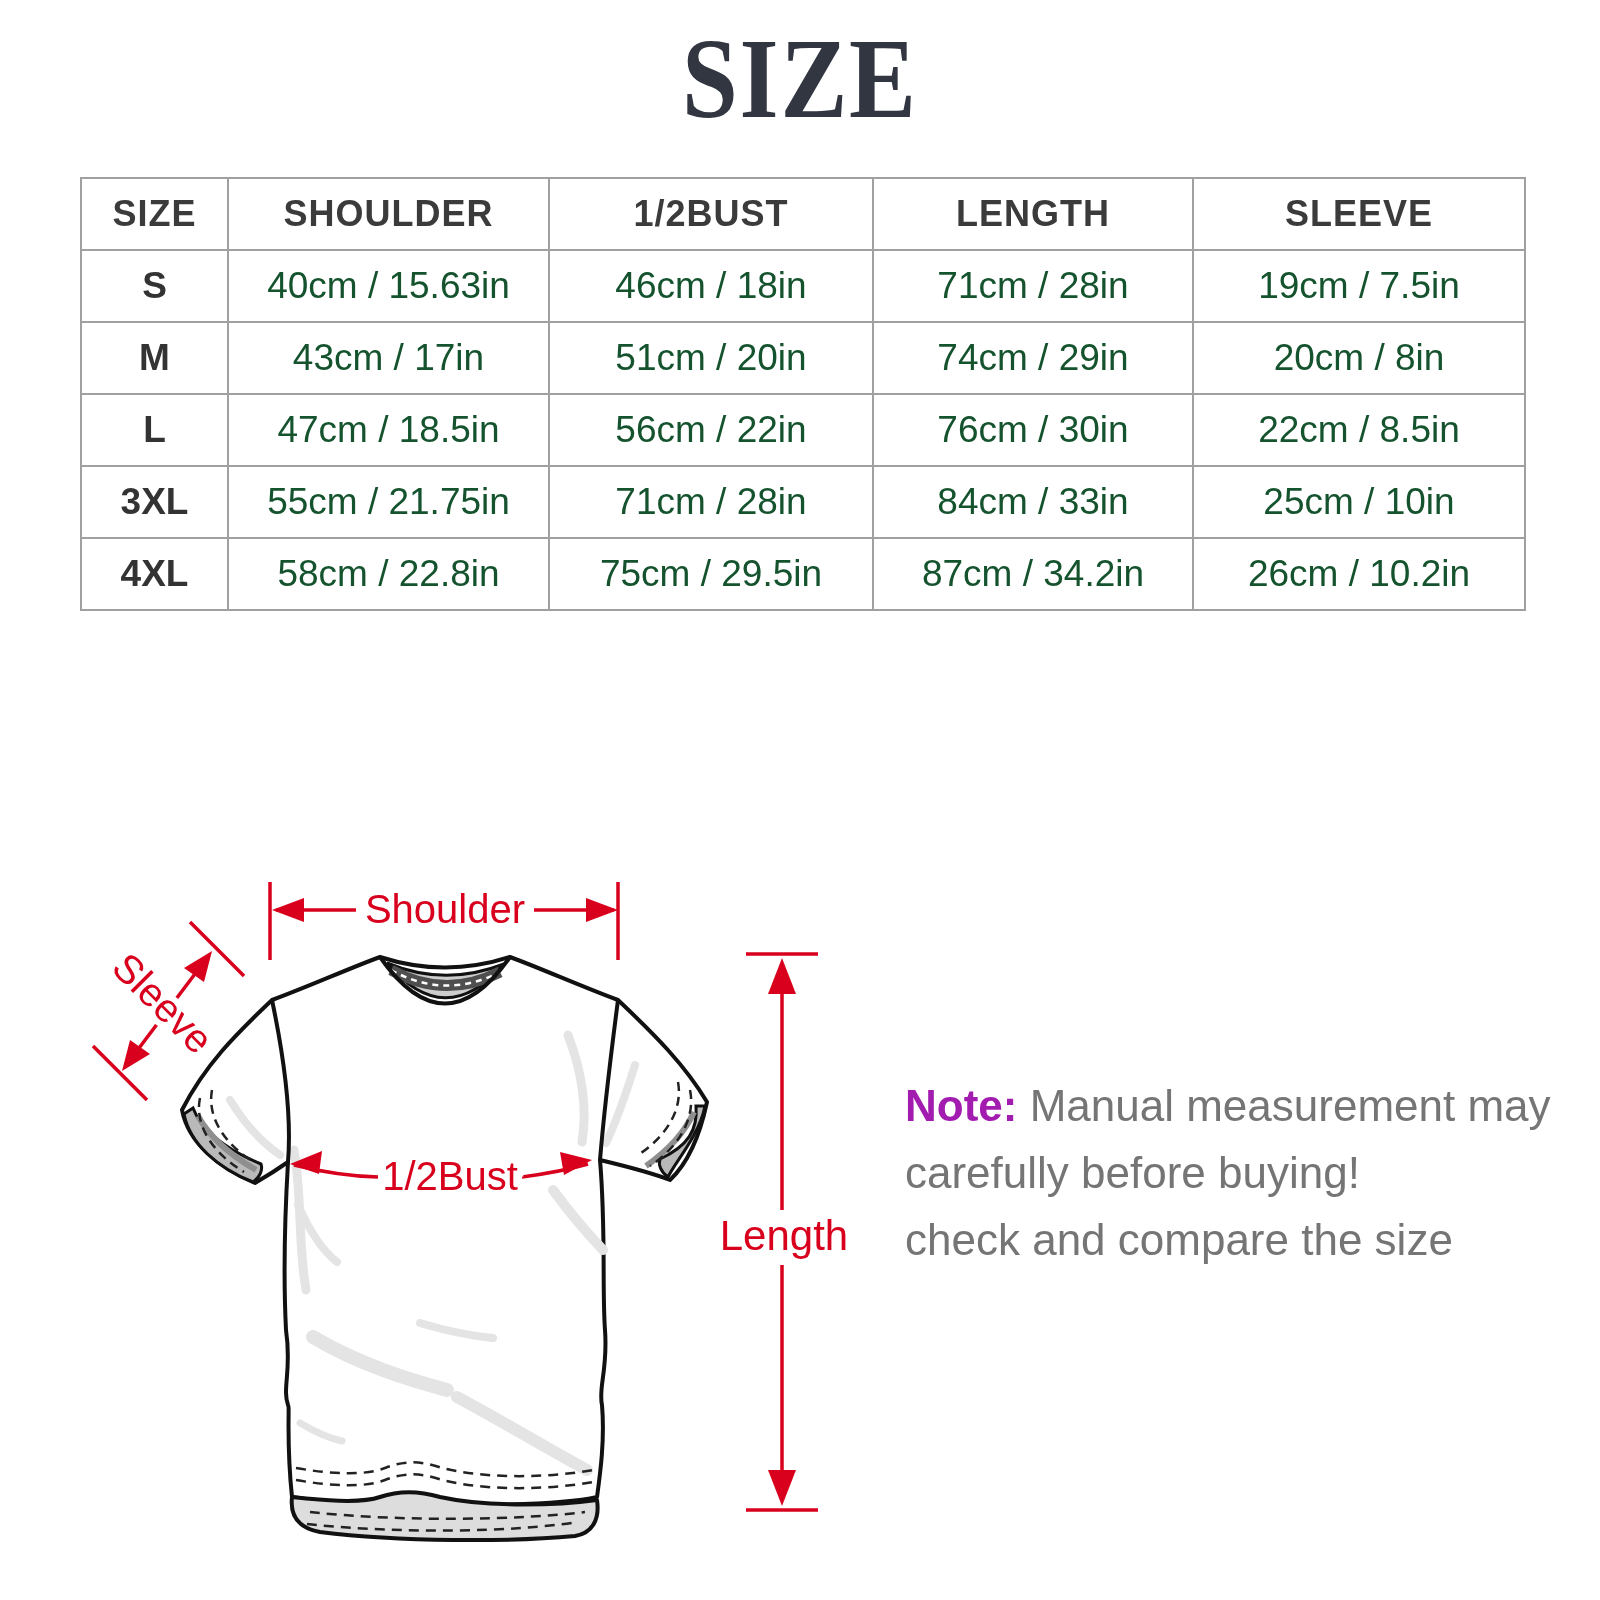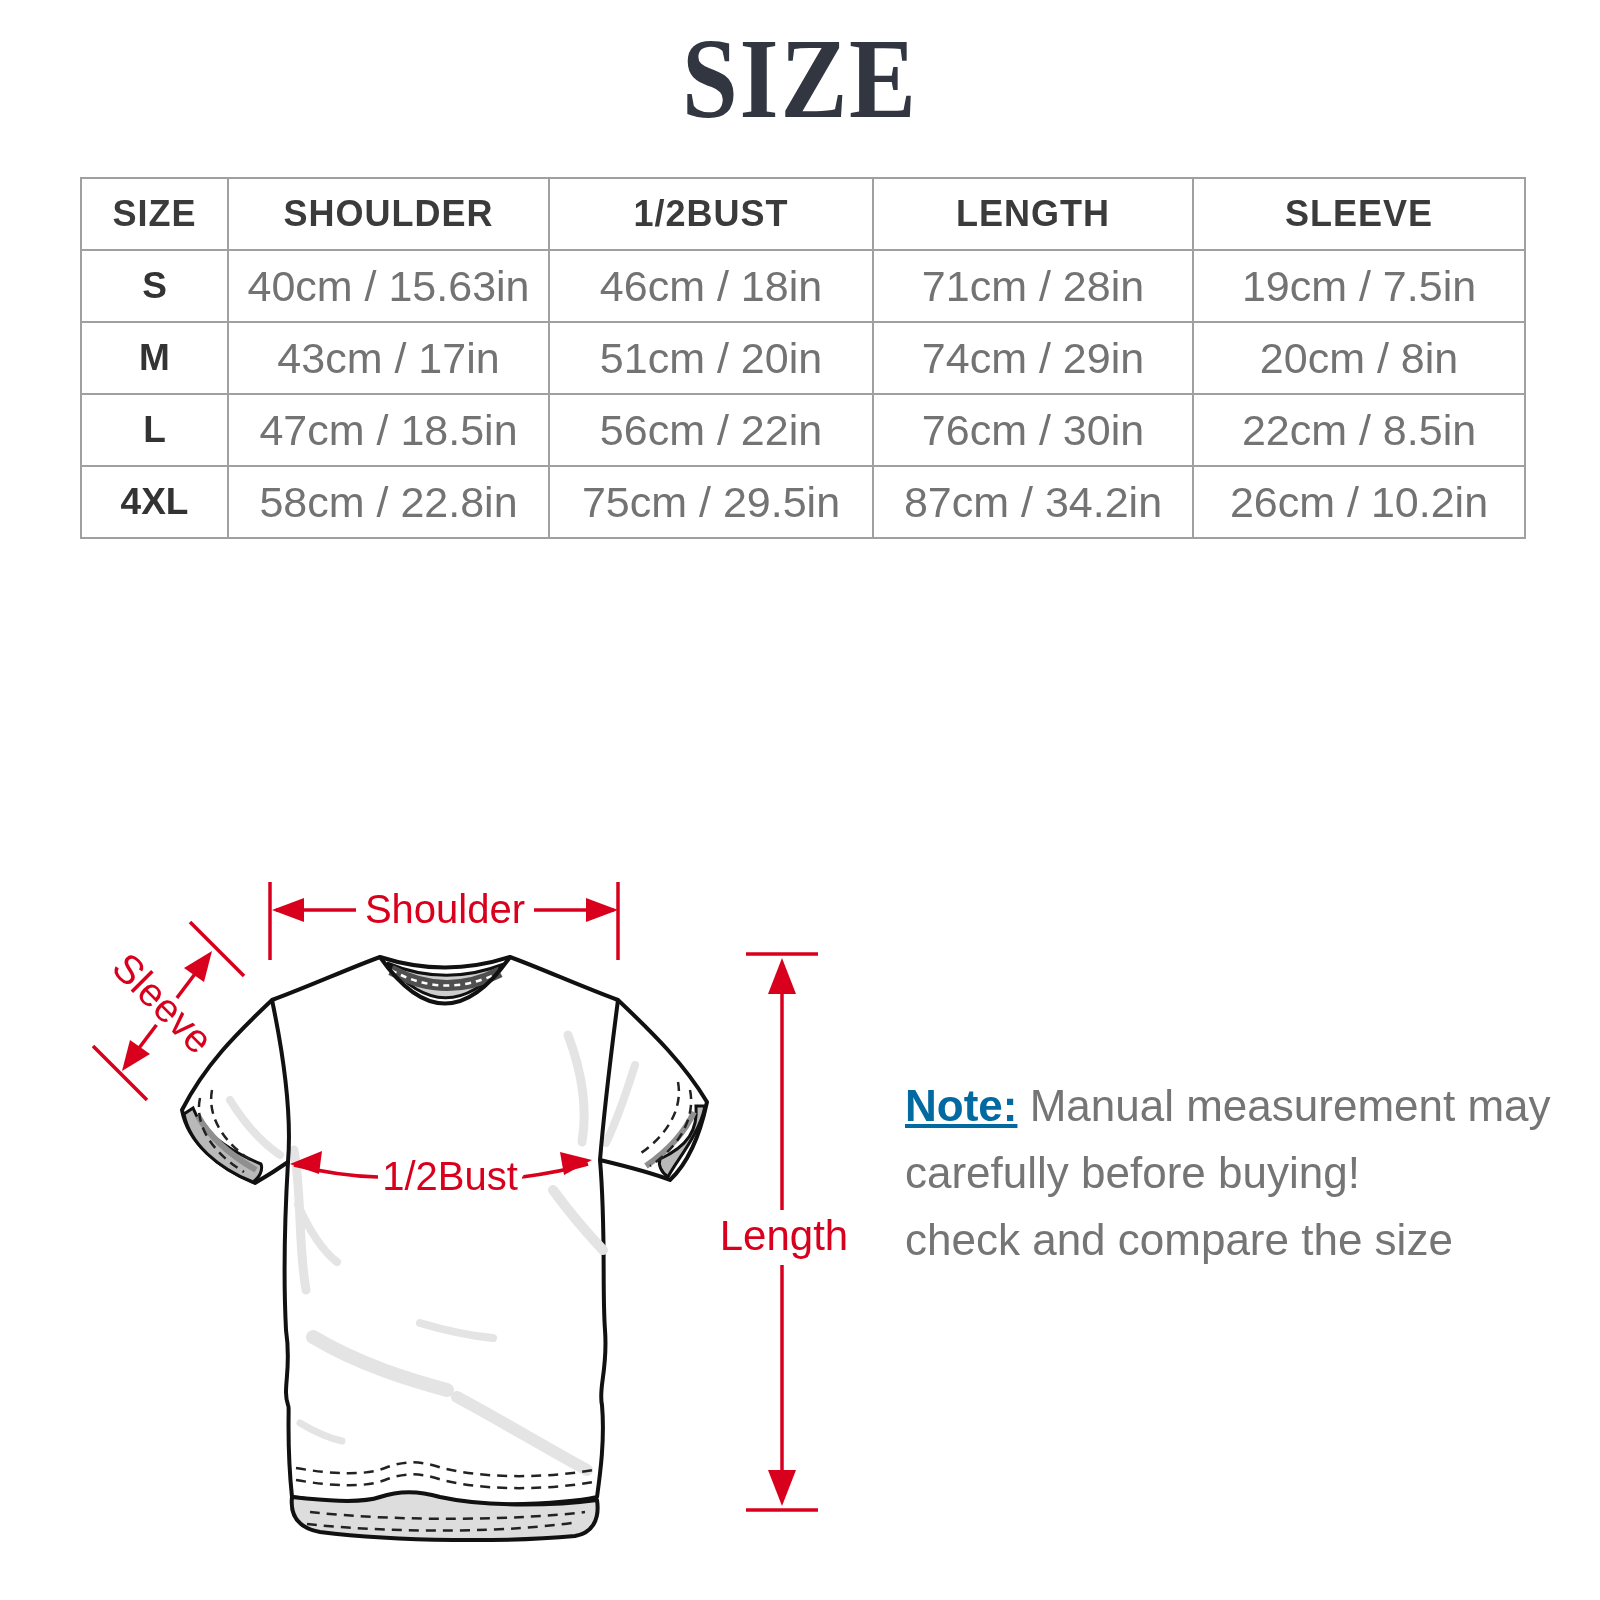--- a/index.html
+++ b/index.html
@@ -22,28 +22,28 @@
   .size-table col.c0{width:147px}
   .size-table col.c1{width:321px}
   .size-table col.c2{width:324px}
   .size-table col.c3{width:320px}
   .size-table col.c4{width:332px}
   .size-table th,.size-table td{
     border:2px solid #a0a0a0;height:70px;text-align:center;vertical-align:middle;
     padding:0;white-space:nowrap;
   }
   .size-table th{font-size:36px;font-weight:bold;color:#3b3b3b;letter-spacing:1px;}
-  .size-table td{font-size:43px;color:#737373;}
+  .size-table td{font-size:37px;color:#14532d;}
   .size-table td:first-child{font-weight:bold;color:#333333;font-size:37px;}
   
   .note{
     position:absolute;left:905px;top:1072px;width:620px;
     font-size:44px;line-height:67px;color:#757575;
   }
-  .note .nb{font-weight:bold;color:#0369a1;text-decoration:underline;}
+  .note .nb{font-weight:bold;color:#a21caf;}
   .note-line{white-space:nowrap;}
   
   .diagram{position:absolute;left:60px;top:860px;width:800px;height:700px;}
 </style>
 </head>
 <body>
 
 <div class="title-wrap">
   <span class="title">SIZE</span>
 </div>
@@ -81,20 +81,27 @@
         <td>20cm / 8in</td>
       </tr>
       <tr>
         <td>L</td>
         <td>47cm / 18.5in</td>
         <td>56cm / 22in</td>
         <td>76cm / 30in</td>
         <td>22cm / 8.5in</td>
       </tr>
       <tr>
+        <td>3XL</td>
+        <td>55cm / 21.75in</td>
+        <td>71cm / 28in</td>
+        <td>84cm / 33in</td>
+        <td>25cm / 10in</td>
+      </tr>
+      <tr>
         <td>4XL</td>
         <td>58cm / 22.8in</td>
         <td>75cm / 29.5in</td>
         <td>87cm / 34.2in</td>
         <td>26cm / 10.2in</td>
       </tr>
     </tbody>
 </table>
 
 <svg class="diagram" viewBox="0 0 800 700">

